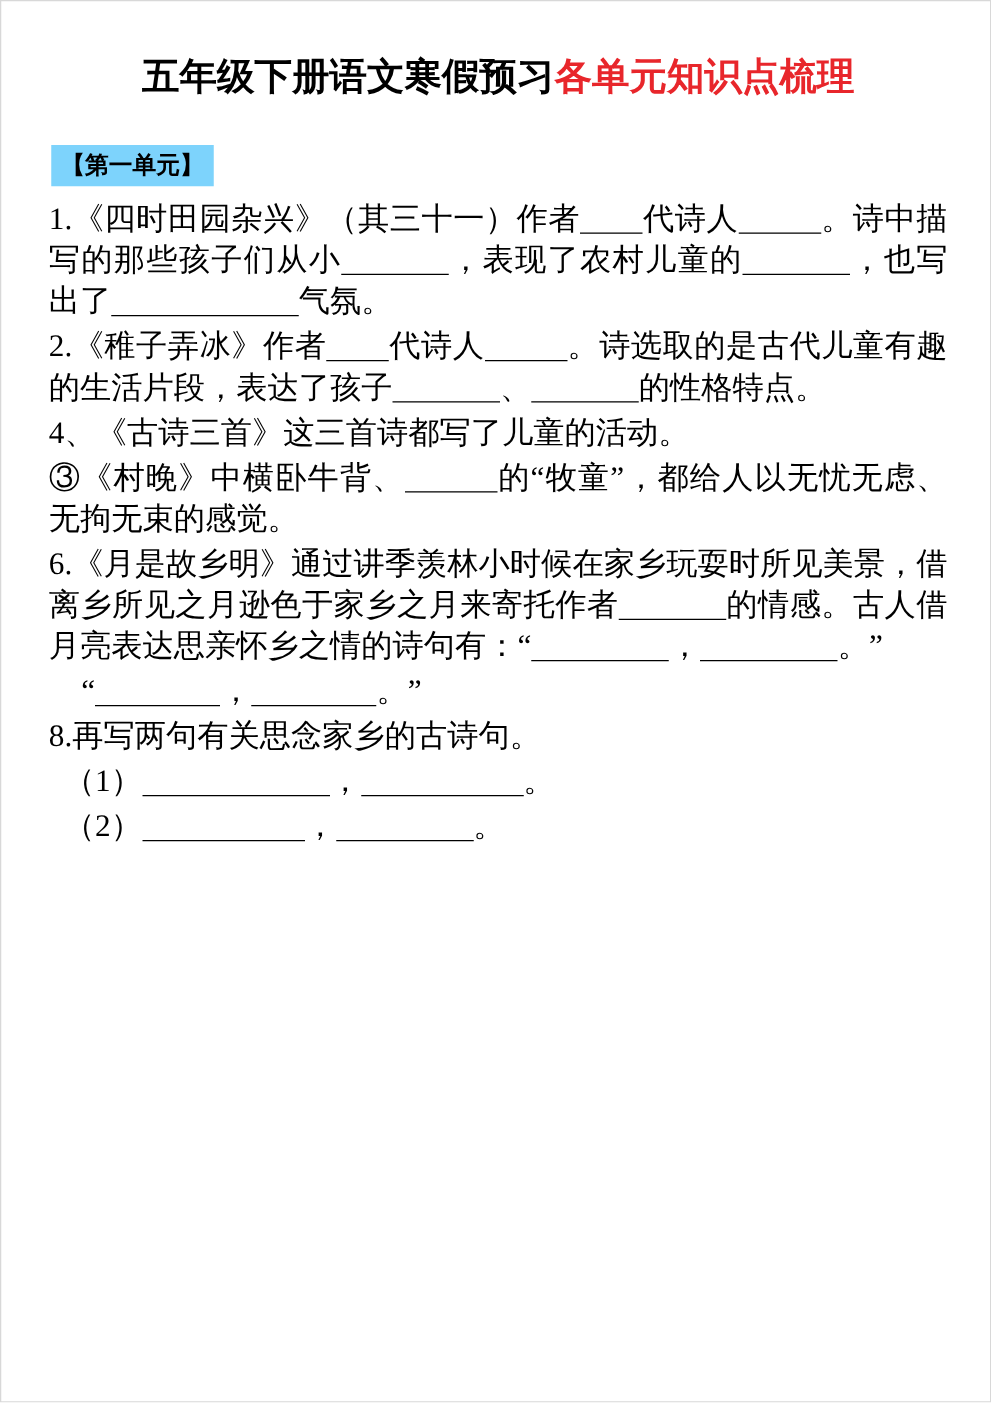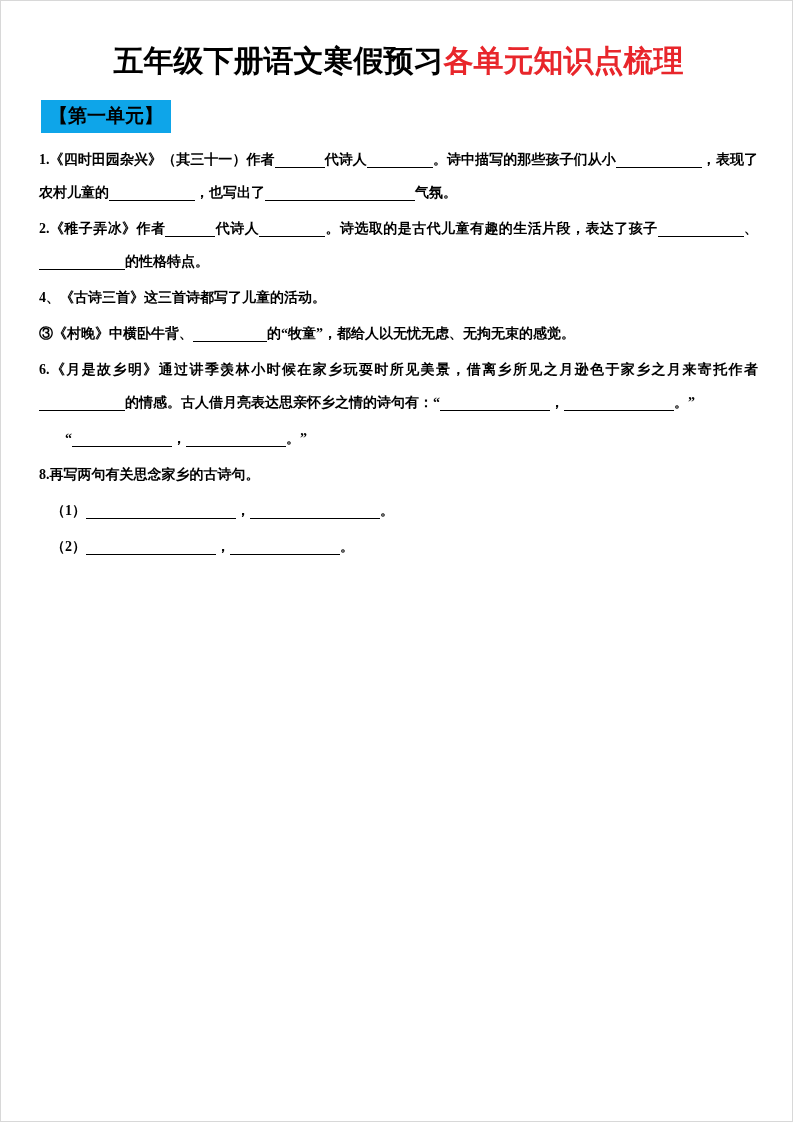--- a/index.html
+++ b/index.html
@@ -22,43 +22,42 @@
     padding: 30px 34px 20px 38px;
     border: 1px solid #d8d8d8;
     background: #fff;
   }
   .title {
     text-align: center;
     font-weight: bold;
     font-size: 30px;
     letter-spacing: 0px;
     white-space: nowrap;
-    margin: 10px 0 18px 0;
+    margin: 10px 0 34px 0;
     font-family: "Liberation Sans", "DejaVu Sans", sans-serif;
   }
   .title .red { color: #e8262b; }
 
   .unit-tag {
     display: inline-block;
-    background: #0ea5e9;
+    background: #7dd3fc;
     color: #000000;
     font-weight: bold;
     font-size: 19px;
     padding: 3px 8px 4px 8px;
     margin: 0 0 10px 2px;
     font-family: "Liberation Sans", "DejaVu Sans", sans-serif;
   }
 
   .q {
-    font-size: 14px;
+    font-size: 25px;
     line-height: 33px;
     margin: 0 0 3px 0;
     text-align: justify;
     word-break: break-all;
-    font-weight: bold;
   }
 
   .u {
     display: inline-block;
     border-bottom: 1.4px solid #000;
     height: 21px;
     vertical-align: -4px;
   }
   .u20 { width: 20px; }
   .u42 { width: 42px; }

